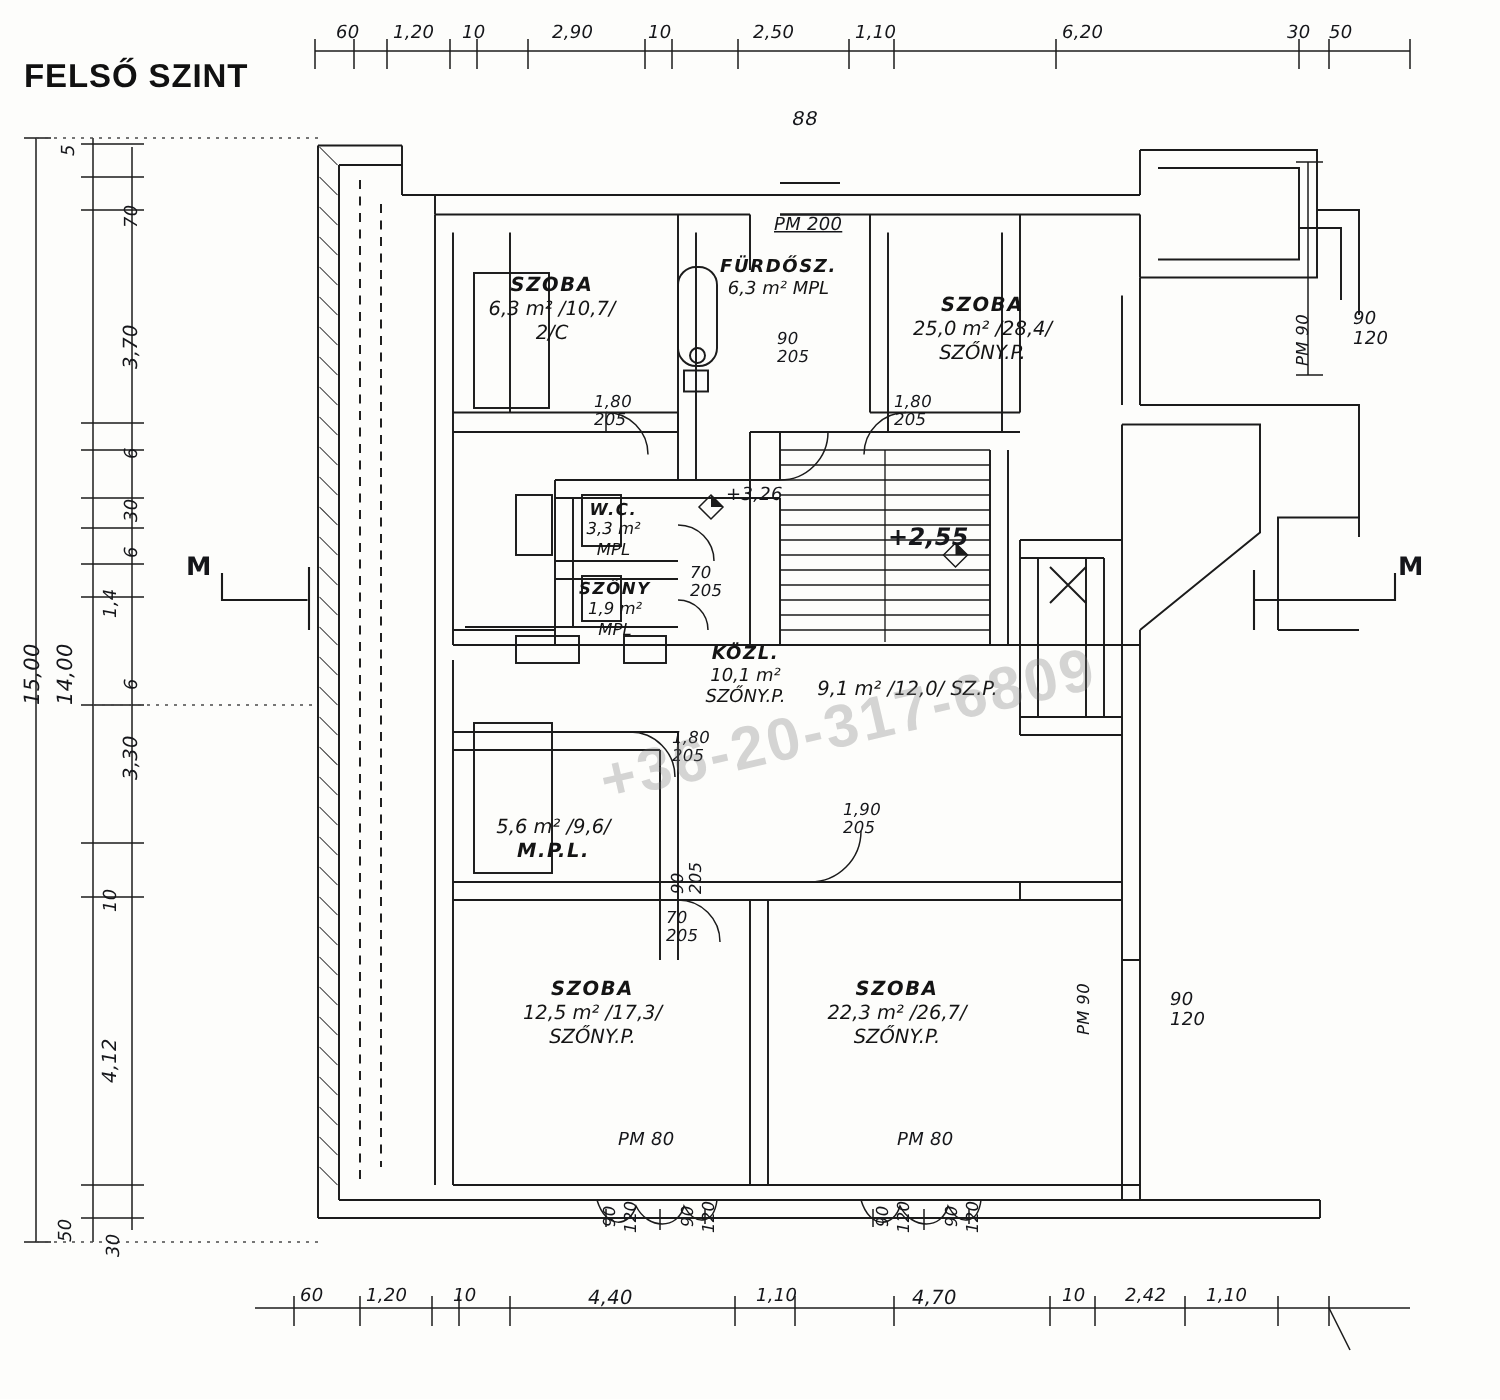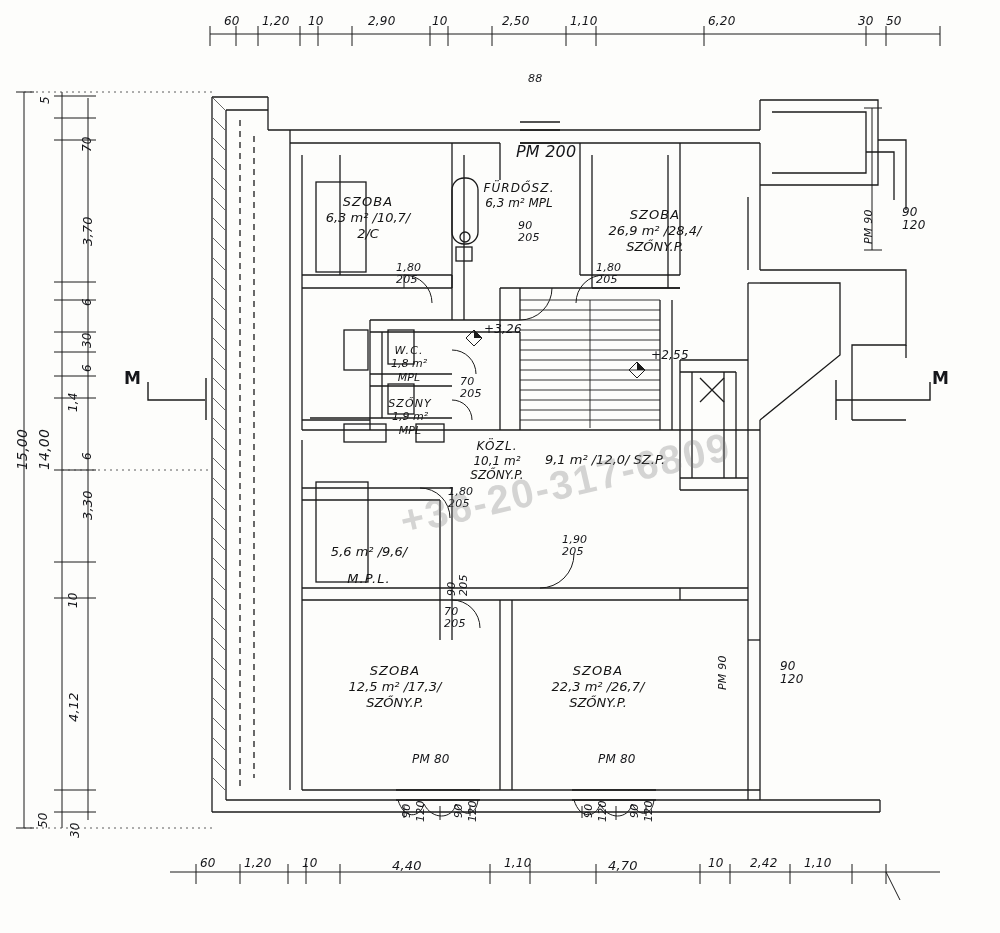--- a/index.html
+++ b/index.html
@@ -27,21 +27,21 @@
   .hw.it { font-style: italic; }
   .room {
     position: absolute;
     text-align: center;
     font-family: "DejaVu Sans", sans-serif;
     color: #141414;
     white-space: nowrap;
     line-height: 1.22;
     font-style: italic;
   }
-  .room .nm { font-weight: 400; letter-spacing: 1.1px; margin-top: 11px; }
+  .room .nm { font-weight: 700; letter-spacing: 1.1px; }
   .rot90 {
     transform: rotate(-90deg);
     transform-origin: left top;
   }
   .title {
     position: absolute;
     left: 16px;
     top: 38px;
     font-family: "Liberation Sans", sans-serif;
     font-weight: 700;
@@ -60,20 +60,21 @@
     letter-spacing: 2px;
     pointer-events: none;
   }
   svg.ov { position: absolute; left: 0; top: 0; width: 1000px; height: 933px; overflow: visible; }
 </style>
 </head>
 <body>
 
 <div id="sheet">
 
+  <div class="title">FELSŐ SZINT</div>
 
   <svg class="ov" viewBox="0 0 1000 933">
     <g stroke="#1b1b1b" fill="none" stroke-width="1.3">
 
       <path d="M212 97 L212 812 M226 110 L226 800"></path>
 
       <path d="M212 97 L268 97 M226 110 L268 110"></path>
       <path d="M268 97 L268 130"></path>
 
       <path d="M268 130 L760 130"></path>
@@ -294,28 +295,28 @@
   </div>
 
   <div class="room" style="left:476px; top:170px; width:86px; font-size:12px;">
     <div class="nm">FÜRDŐSZ.</div>
     <div><span>6,3 m²</span>
          <span>MPL</span></div>
   </div>
 
   <div class="room" style="left:600px; top:196px; width:110px; font-size:13px;">
     <div class="nm">SZOBA</div>
-    <div><span>26,9 m²</span>
+    <div><span>25,0 m²</span>
          <span>/28,4/</span></div>
     <div>SZŐNY.P.</div>
   </div>
 
   <div class="room" style="left:374px; top:333px; width:70px; font-size:11px;">
     <div class="nm">W.C.</div>
-    <div><span>1,8 m²</span></div>
+    <div><span>3,3 m²</span></div>
     <div>MPL</div>
   </div>
 
   <div class="room" style="left:372px; top:386px; width:76px; font-size:11px;">
     <div class="nm">SZŐNY</div>
     <div><span>1,9 m²</span></div>
     <div>MPL</div>
   </div>
 
   <div class="room" style="left:452px; top:428px; width:90px; font-size:12px;">
@@ -343,35 +344,35 @@
     <div>SZŐNY.P.</div>
   </div>
 
   <div class="room" style="left:530px; top:652px; width:136px; font-size:13px;">
     <div class="nm">SZOBA</div>
     <div><span>22,3 m²</span>
          <span>/26,7/</span></div>
     <div>SZŐNY.P.</div>
   </div>
 
-  <div class="hw it" style="left:516px; top:142px; font-size:16px;">PM 200</div>
+  <div class="hw it" style="left:516px; top:142px; font-size:12px;text-decoration:underline;">PM 200</div>
   <div class="hw it" style="left:412px; top:752px; font-size:12px;">PM 80</div>
   <div class="hw it" style="left:598px; top:752px; font-size:12px;">PM 80</div>
 
   <div class="hw it" style="left:396px; top:262px; font-size:11px; line-height:1.05;">1,80<br>205</div>
   <div class="hw it" style="left:596px; top:262px; font-size:11px; line-height:1.05;">1,80<br>205</div>
   <div class="hw it" style="left:448px; top:486px; font-size:11px; line-height:1.05;">1,80<br>205</div>
   <div class="hw it" style="left:460px; top:376px; font-size:11px; line-height:1.05;">70<br>205</div>
   <div class="hw it" style="left:444px; top:606px; font-size:11px; line-height:1.05;">70<br>205</div>
   <div class="hw it" style="left:562px; top:534px; font-size:11px; line-height:1.05;">1,90<br>205</div>
   <div class="hw it" style="left:518px; top:220px; font-size:11px; line-height:1.05;">90<br>205</div>
   <div class="hw it rot90" style="left:446px; top:596px; font-size:11px; line-height:1.05;">90<br>205</div>
 
   <div class="hw it" style="left:484px; top:322px; font-size:12px;">+3,26</div>
-  <div class="hw it" style="left:651px; top:348px; font-size:12px;">+2,55</div>
+  <div class="hw it" style="left:592px; top:348px; font-size:16px;font-weight:bold;">+2,55</div>
 
   <div class="hw" style="left:124px; top:368px; font-size:17px; font-weight:700;">M</div>
   <div class="hw" style="left:932px; top:368px; font-size:17px; font-weight:700;">M</div>
 
   <div class="hw it" style="left:224px; top:14px;  font-size:12px;">60</div>
   <div class="hw it" style="left:262px; top:14px;  font-size:12px;">1,20</div>
   <div class="hw it" style="left:308px; top:14px;  font-size:12px;">10</div>
   <div class="hw it" style="left:368px; top:14px;  font-size:12px;">2,90</div>
   <div class="hw it" style="left:432px; top:14px;  font-size:12px;">10</div>
   <div class="hw it" style="left:502px; top:14px;  font-size:12px;">2,50</div>
@@ -414,17 +415,17 @@
 
   <div class="hw it rot90" style="left:400px; top:818px; font-size:11px;">90</div>
   <div class="hw it rot90" style="left:414px; top:822px; font-size:11px;">120</div>
   <div class="hw it rot90" style="left:452px; top:818px; font-size:11px;">90</div>
   <div class="hw it rot90" style="left:466px; top:822px; font-size:11px;">120</div>
   <div class="hw it rot90" style="left:582px; top:818px; font-size:11px;">90</div>
   <div class="hw it rot90" style="left:596px; top:822px; font-size:11px;">120</div>
   <div class="hw it rot90" style="left:628px; top:818px; font-size:11px;">90</div>
   <div class="hw it rot90" style="left:642px; top:822px; font-size:11px;">120</div>
 
-  <div class="hw it" style="left:528px; top:72px; font-size:11px;">88</div>
+  <div class="hw it" style="left:528px; top:72px; font-size:14px;font-family:Liberation Mono, monospace;">88</div>
 
   <div class="wm" style="left:396px; top:500px;">+36-20-317-6809</div>
 
 </div>
 
 </body></html>

